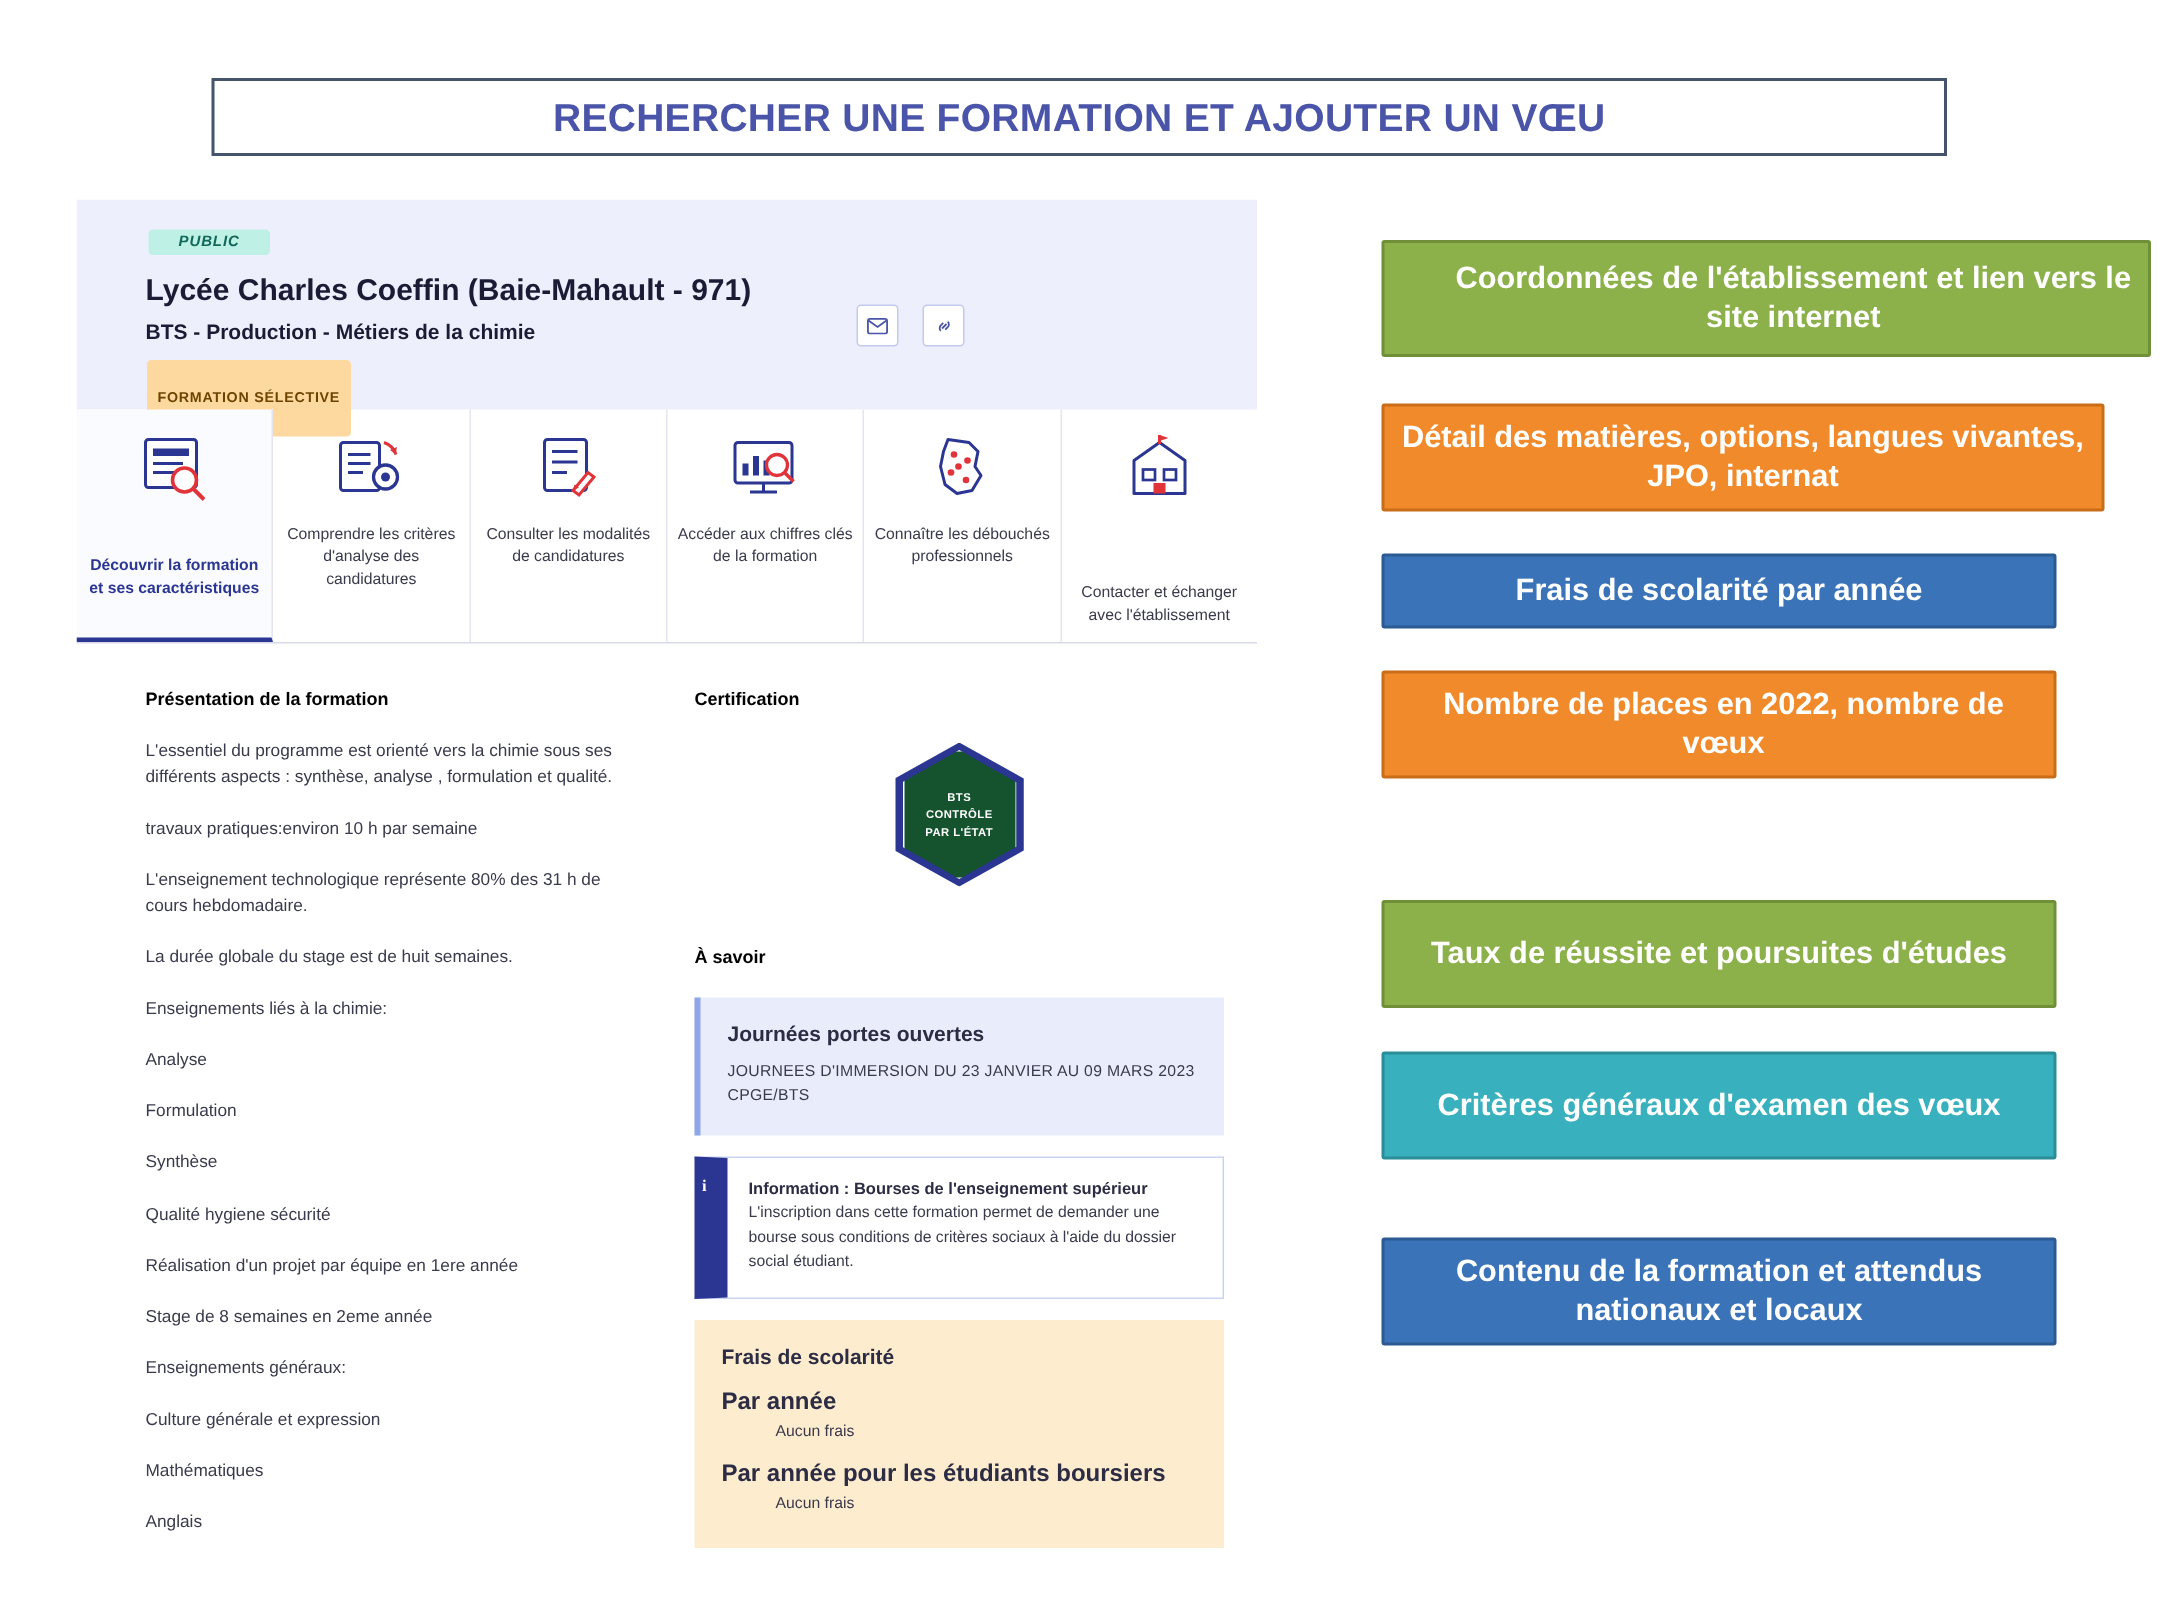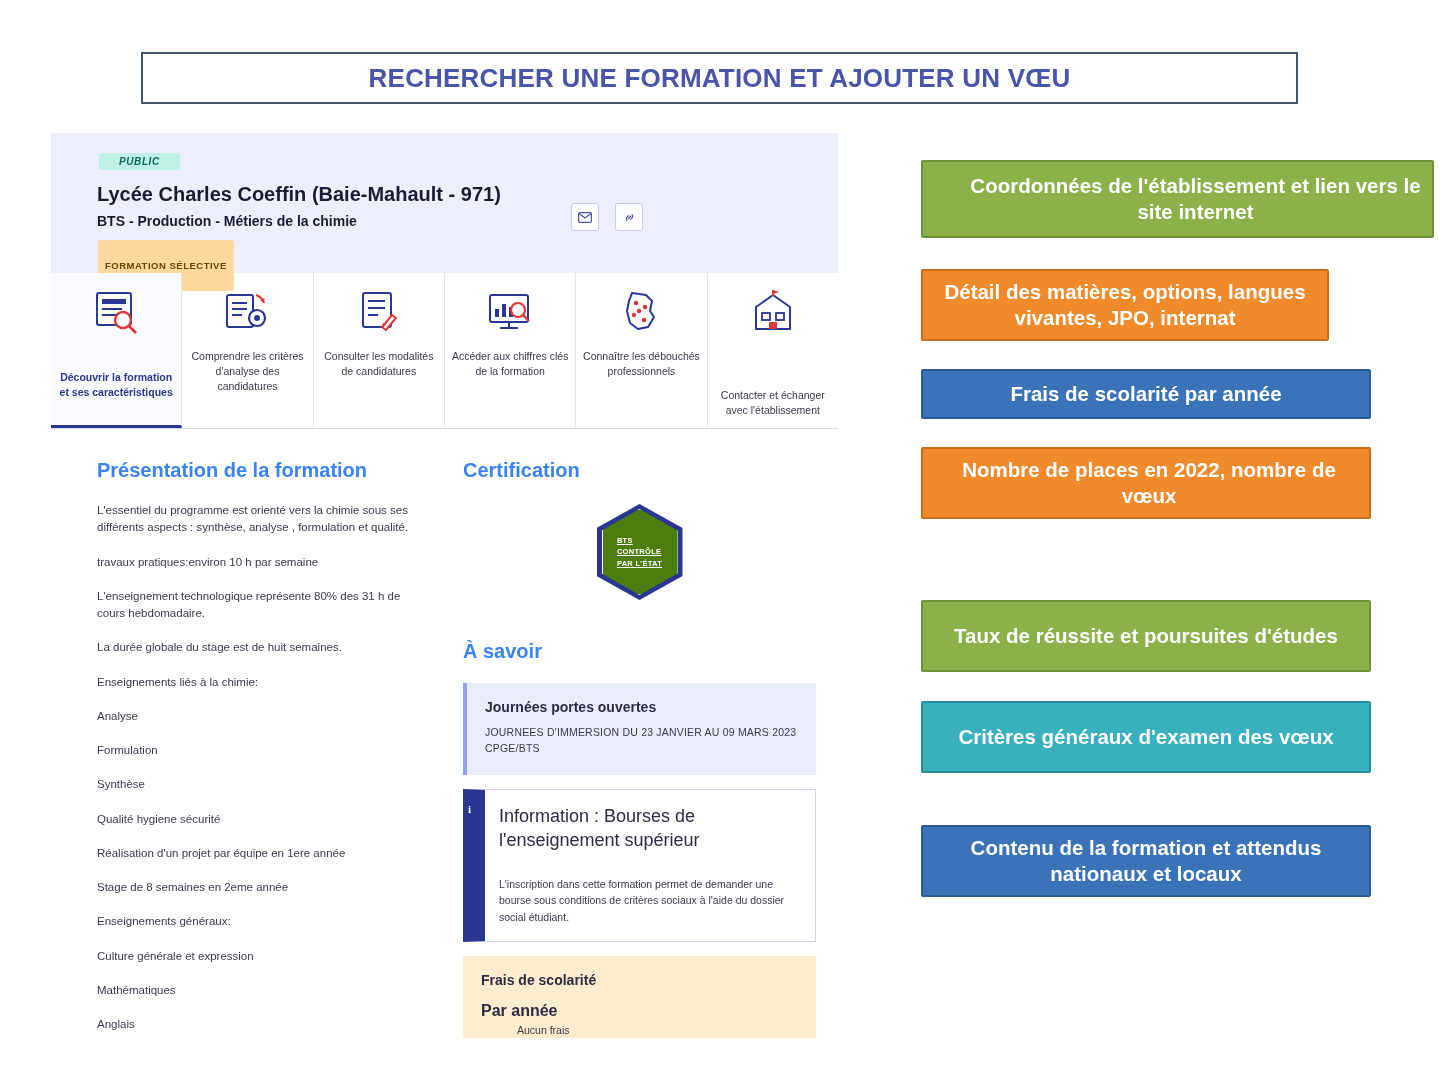--- a/index.html
+++ b/index.html
@@ -162,23 +162,23 @@
     width: 400px;
     padding: 0 20px 0 46px;
     box-sizing: border-box;
   }
   .col-right {
     width: 387px;
     padding: 0 22px 0 12px;
     box-sizing: border-box;
   }
   .sec-title {
-    font-size: 20px;
-    font-weight: bold;
-    color: #3b82f6;
+    font-size: 12px;
+    font-weight: bold;
+    color: #000000;
     margin: 0 0 20px 0;
   }
   .para {
     font-size: 11.5px;
     color: #3a3a4d;
     line-height: 1.5;
     margin: 0 0 17px 0;
   }
 
   .cert-badge-wrap {
@@ -192,33 +192,32 @@
     background: #2b3692;
     clip-path: polygon(50% 0%, 100% 25%, 100% 75%, 50% 100%, 0% 75%, 0% 25%);
     display: flex;
     align-items: center;
     justify-content: center;
     position: relative;
   }
   .hexagon .inner {
     width: 74px;
     height: 84px;
-    background: #4d7c0f;
+    background: #14532d;
     border: 1.5px solid #ffffff;
     clip-path: polygon(50% 0%, 100% 25%, 100% 75%, 50% 100%, 0% 75%, 0% 25%);
     display: flex;
     align-items: center;
     justify-content: center;
-    text-align: left;
+    text-align: center;
     color: #ffffff;
     font-size: 7.5px;
     line-height: 1.5;
     letter-spacing: 0.3px;
     font-weight: bold;
-    text-decoration: underline;
   }
 
   .card {
     margin-bottom: 14px;
     box-sizing: border-box;
   }
   .card-jpo {
     background: #e9edfb;
     border-left: 4px solid #8fa6e8;
     padding: 16px 18px 18px 18px;
@@ -245,25 +244,25 @@
   .card-info .info-glyph {
     position: absolute;
     left: -17px;
     top: 13px;
     color: #ffffff;
     font-size: 11px;
     font-weight: bold;
     font-family: "Liberation Serif", serif;
   }
   .card-info .card-title {
-    font-size: 18px;
-    font-weight: normal;
+    font-size: 11px;
+    font-weight: bold;
     color: #2c2c44;
     line-height: 1.35;
-    margin-bottom: 24px;
+    margin-bottom: 0;
   }
   .card-info .card-body {
     font-size: 10.5px;
     color: #3a3a4d;
     line-height: 1.55;
   }
   .card-fees {
     background: #fdeccd;
     padding: 16px 18px 10px 18px;
   }
@@ -470,21 +469,21 @@
         <div class="fee-value">Aucun frais</div>
       </div>
     </div>
   </div>
 </div>
 
 <div class="callouts">
   <div class="callout" style="position: absolute; left: 0px; top: 0px; width: 513px; height: 78px; background: rgb(140, 177, 74); border: 2px solid rgb(111, 143, 56); padding-left: 46px;">
       <span>Coordonnées de l'établissement et lien vers le site internet</span>
     </div>
-  <div class="callout" style="position: absolute; left: 0px; top: 109px; width: 408px; height: 72px; background: rgb(241, 138, 43); border: 2px solid rgb(201, 109, 24);">
+  <div class="callout" style="position: absolute; left: 0px; top: 109px; width: 482px; height: 72px; background: rgb(241, 138, 43); border: 2px solid rgb(201, 109, 24);">
       <span>Détail des matières, options, langues vivantes, JPO, internat</span>
     </div>
   <div class="callout" style="position: absolute; left: 0px; top: 209px; width: 450px; height: 50px; background: rgb(58, 115, 184); border: 2px solid rgb(44, 90, 146);">
       <span>Frais de scolarité par année</span>
     </div>
   <div class="callout" style="position: absolute; left: 0px; top: 287px; width: 450px; height: 72px; background: rgb(241, 138, 43); border: 2px solid rgb(201, 109, 24); padding-left: 16px;">
       <span>Nombre de places en 2022, nombre de vœux</span>
     </div>
   <div class="callout" style="position: absolute; left: 0px; top: 440px; width: 450px; height: 72px; background: rgb(140, 177, 74); border: 2px solid rgb(111, 143, 56);">
       <span>Taux de réussite et poursuites d'études</span>

